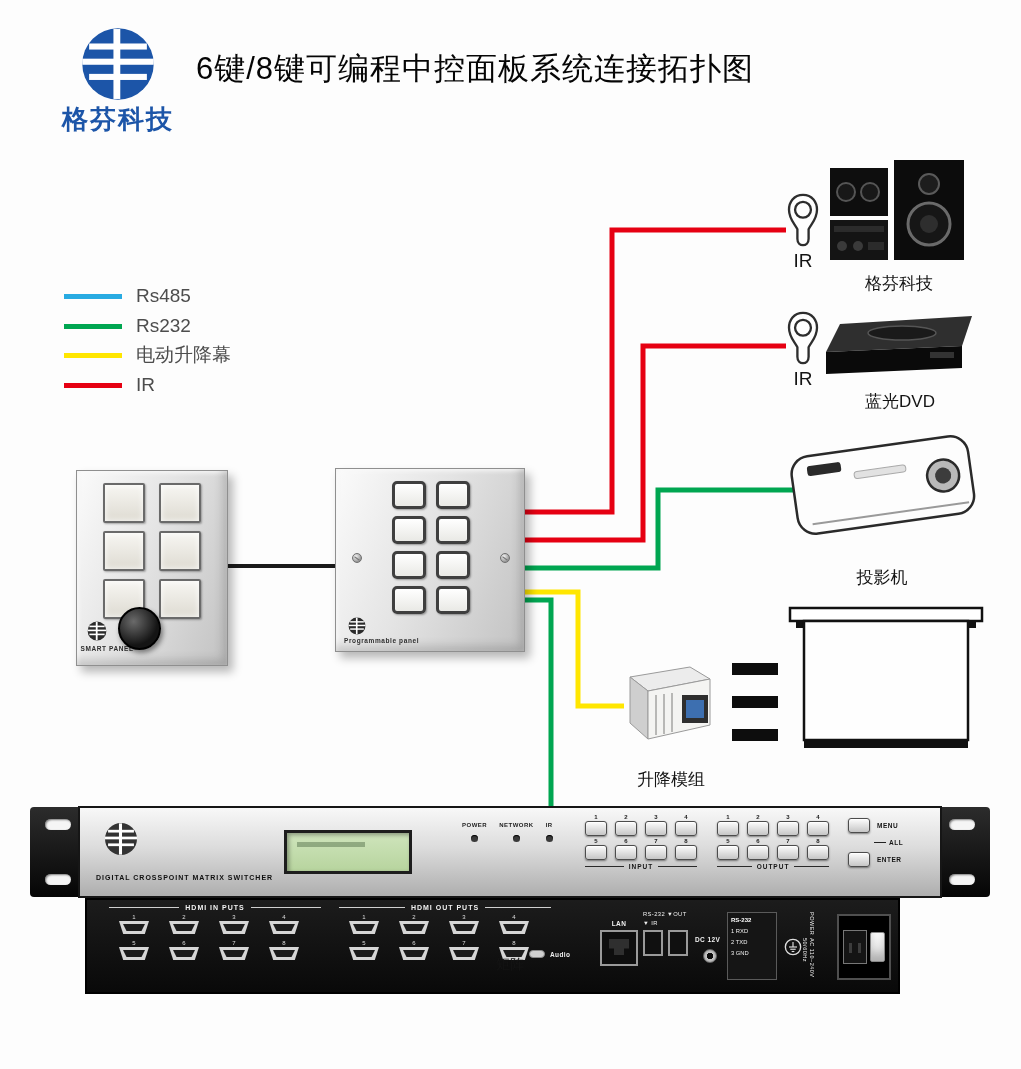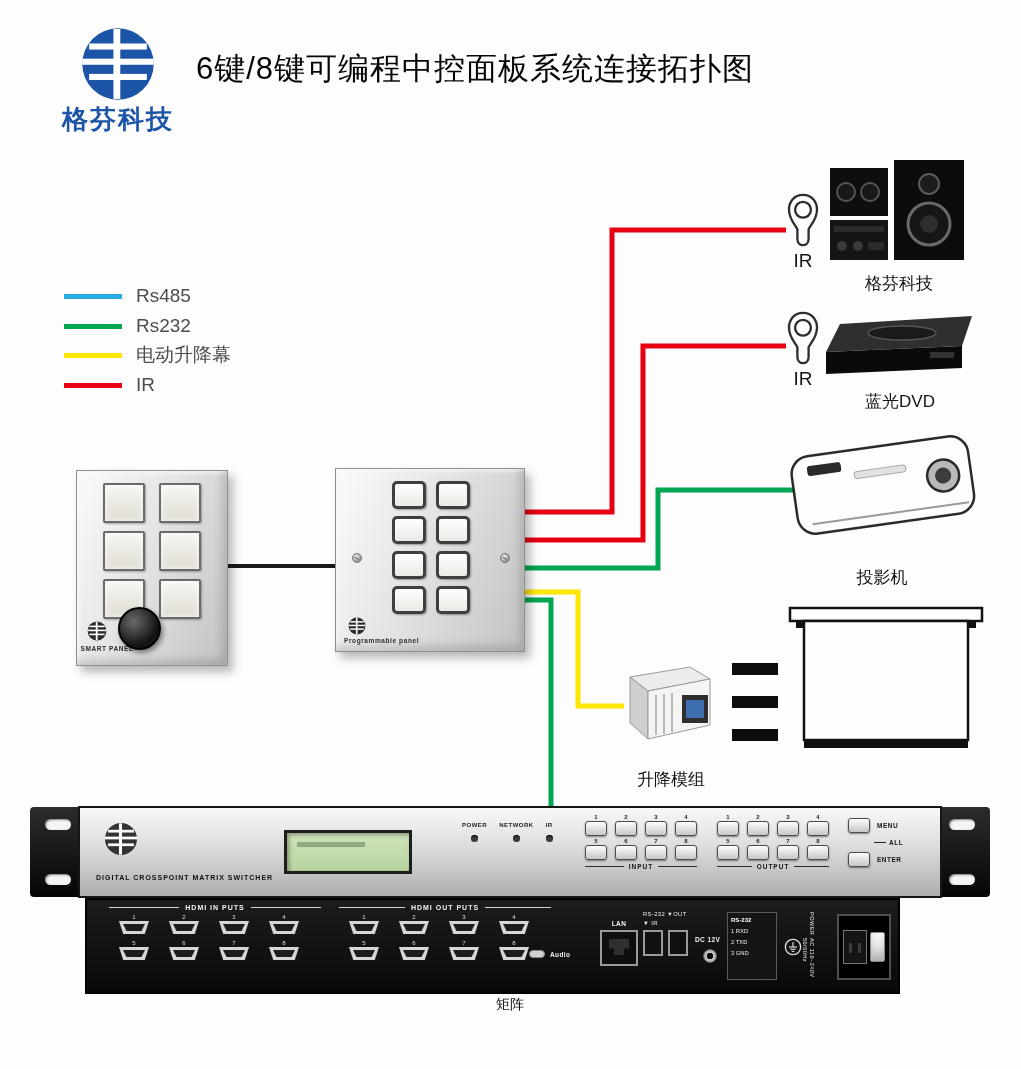--- a/index.html
+++ b/index.html
@@ -563,15 +563,15 @@
 
     <div class="inlet">
       <div class="socket">
           <i></i>
           <i></i>
         </div>
       <div class="rocker"></div>
     </div>
   </div>
 
-  <div class="abs dev-label" style="left:430px;top:996px;width:160px;font-size:14px">矩阵</div>
+  <div class="abs dev-label" style="left:430px;top:956px;width:160px;font-size:14px">矩阵</div>
 
 </div>
 
 </body></html>

